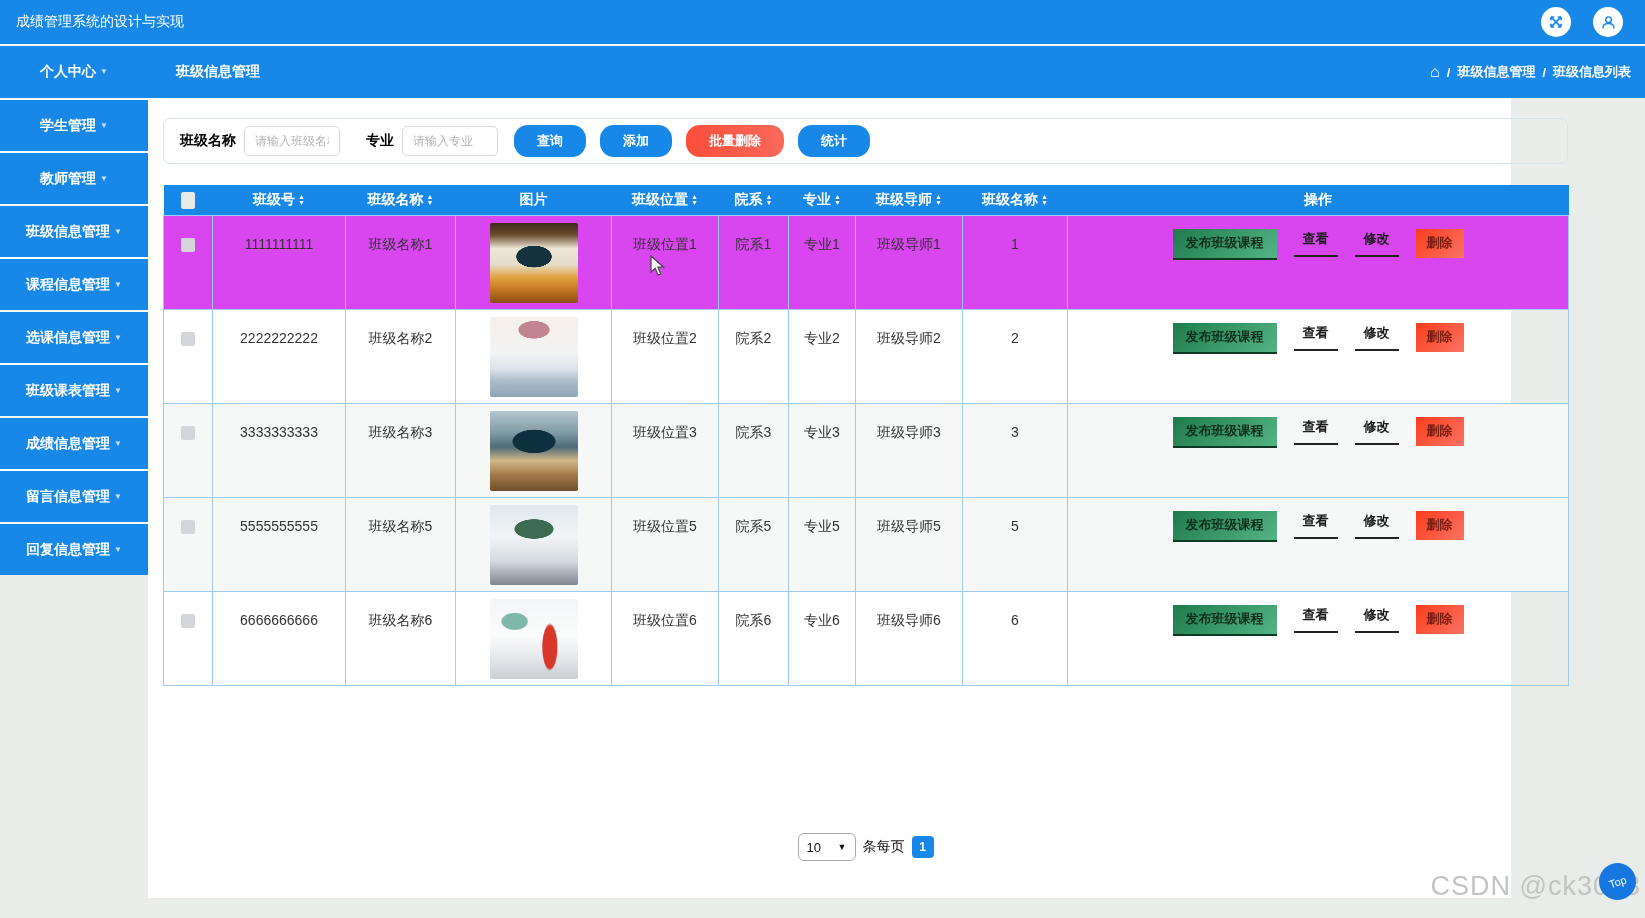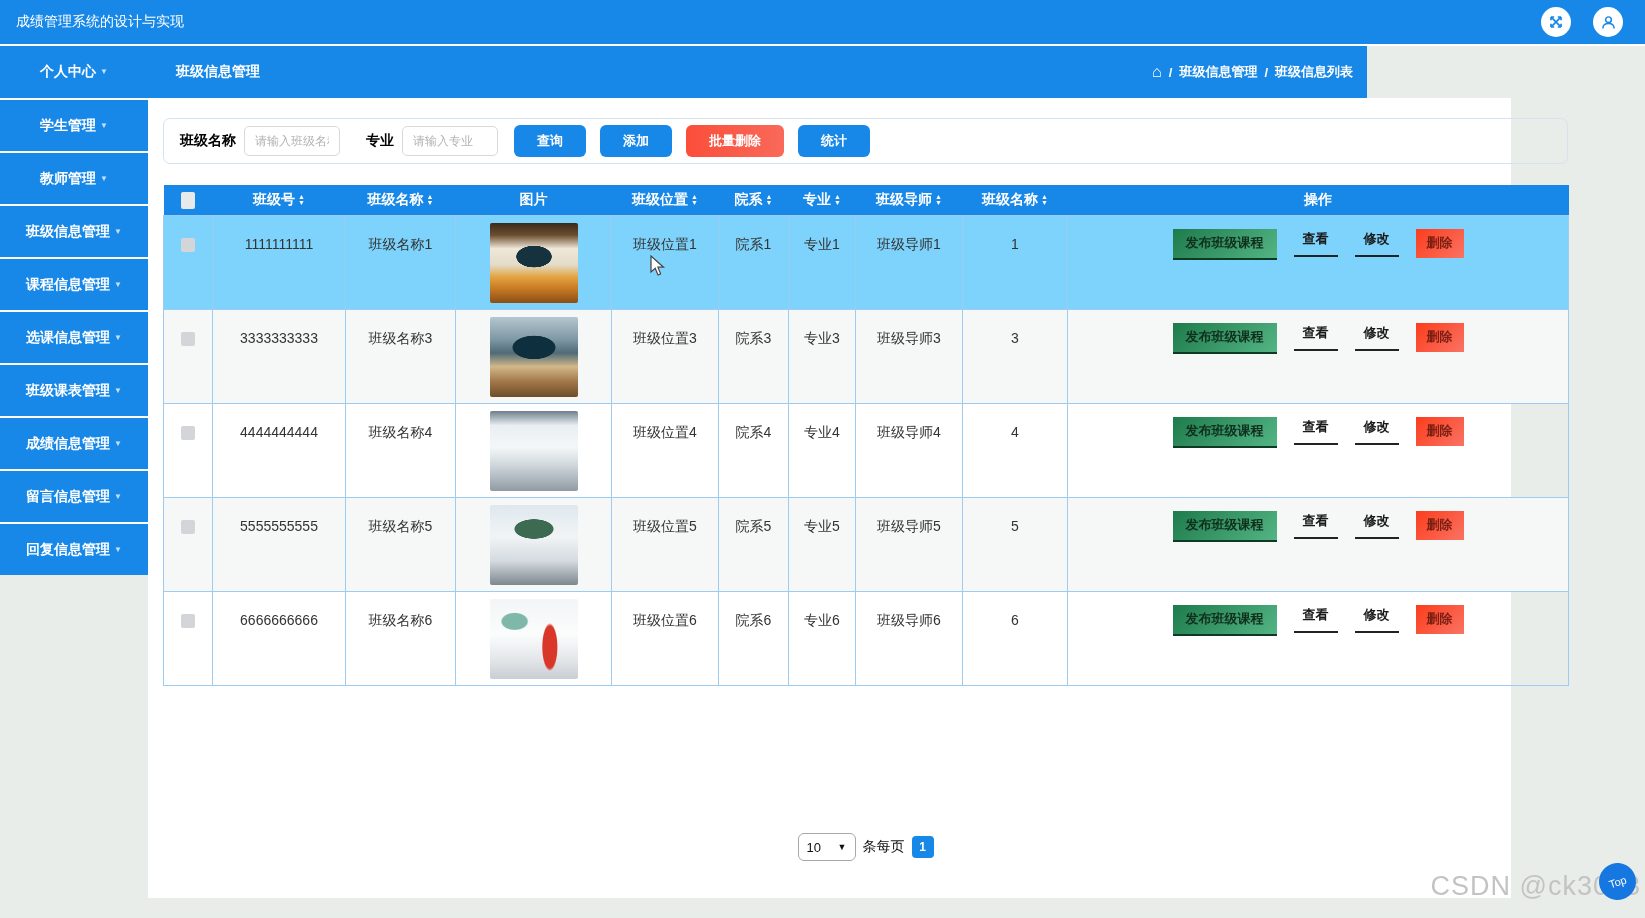--- a/index.html
+++ b/index.html
@@ -15,21 +15,21 @@
     background:#1787e8; display:flex; align-items:center; padding:0 16px;
   }
   .topbar-title { color:#fff; font-size:14px; }
   .topbar-icons { margin-left:auto; display:flex; gap:22px; margin-right:6px; }
   .icon-circle {
     width:30px; height:30px; border-radius:50%; background:#fff;
     display:flex; align-items:center; justify-content:center; cursor:pointer;
   }
   .bar-gap { position:absolute; top:44px; left:0; width:1645px; height:2px; background:#fff; }
   .navbar {
-    position:absolute; top:46px; left:0; width:1367px; height:52px;
+    position:absolute; top:46px; left:0; width:1645px; height:52px;
     background:#1787e8; display:flex; align-items:center; color:#fff;
   }
   .user-menu {
     width:148px; text-align:center; font-size:14px; font-weight:bold;
     color:#fff; cursor:pointer;
   }
   .user-menu .caret, .side-item .caret { font-size:8px; color:#c4e0fa; margin-left:4px; vertical-align:2px; }
   .nav-tab { margin-left:28px; font-size:14px; font-weight:bold; cursor:pointer; }
   .breadcrumb {
     margin-left:auto; margin-right:14px; font-size:13px; font-weight:bold;
@@ -57,41 +57,41 @@
   }
   .f-label { font-size:14px; font-weight:bold; color:#000; margin-left:4px; }
   .f-input {
     width:96px; height:30px; margin-left:8px; border:1px solid #d9d9d9;
     border-radius:5px; padding:0 10px; font-size:12px; color:#333; outline:none;
     font-family:inherit;
   }
   .f-input::placeholder { color:#b3b3b3; }
   .f-label + .f-input + .f-label { margin-left:26px; }
   .btn {
-    height:32px; border:none; border-radius:6px; color:#fff; font-size:13px;
+    height:32px; border:none; border-radius:14px; color:#fff; font-size:13px;
     font-weight:bold; padding:0 23px; margin-left:14px; cursor:pointer;
     font-family:Liberation Sans, sans-serif;
   }
   .btn.primary { background:#1787e8; }
   .btn.danger  { background:linear-gradient(90deg,#fb4e3a,#f9695a); }
   .btn.first   { margin-left:16px; }
   
   .table-wrap { position:absolute; left:15px; top:87px; }
   table { border-collapse:collapse; table-layout:fixed; width:1405px;border-radius:29px; }
   th {
     background:#1787e8; color:#fff; font-size:14px; font-weight:bold;
     height:30px; text-align:center; vertical-align:middle;
   }
   .sort { display:inline-flex; flex-direction:column; margin-left:3px; vertical-align:middle; }
   .sort i { font-style:normal; font-size:7px; line-height:6px; color:#fff; }
   td {
     border:1px solid #9ecbf0; text-align:center; vertical-align:top;
     font-size:14px; color:#333; height:94px; padding-top:20px;
   }
-  tr.hovered td { background:#7dd3fc; }
+  tr.hovered td { background:#d946ef; }
   tr.striped td { background:#f6f8f7; }
   .cb-h {
     display:inline-block; width:14px; height:17px; background:#e7e9eb;
     border-radius:2px; cursor:pointer; vertical-align:middle;
   }
   .cb {
     display:inline-block; width:14px; height:14px; background:#d3d5d8;
     border-radius:2px; cursor:pointer;
   }
   td.cb-cell { padding-top:22px; }
@@ -318,20 +318,41 @@
       <td class="actions-cell">
         <div class="actions">
           <button class="btn-publish">发布班级课程</button>
           <span class="link-action">查看</span>
           <span class="link-action">修改</span>
           <button class="btn-delete">删除</button>
         </div>
       </td>
     </tr>
 
+    <tr>
+      <td class="cb-cell"><span class="cb"></span></td>
+      <td>2222222222</td>
+      <td>班级名称2</td>
+      <td class="photo-cell">
+              <div class="photo p2"></div>
+            </td>
+      <td>班级位置2</td>
+      <td>院系2</td>
+      <td>专业2</td>
+      <td>班级导师2</td>
+      <td>2</td>
+      <td class="actions-cell">
+        <div class="actions">
+          <button class="btn-publish">发布班级课程</button>
+          <span class="link-action">查看</span>
+          <span class="link-action">修改</span>
+          <button class="btn-delete">删除</button>
+        </div>
+      </td>
+    </tr>
 
     <tr class="striped">
       <td class="cb-cell"><span class="cb"></span></td>
       <td>3333333333</td>
       <td>班级名称3</td>
       <td class="photo-cell">
               <div class="photo p3"></div>
             </td>
       <td>班级位置3</td>
       <td>院系3</td>
@@ -341,41 +362,20 @@
       <td class="actions-cell">
         <div class="actions">
           <button class="btn-publish">发布班级课程</button>
           <span class="link-action">查看</span>
           <span class="link-action">修改</span>
           <button class="btn-delete">删除</button>
         </div>
       </td>
     </tr>
 
-    <tr>
-      <td class="cb-cell"><span class="cb"></span></td>
-      <td>4444444444</td>
-      <td>班级名称4</td>
-      <td class="photo-cell">
-              <div class="photo p4"></div>
-            </td>
-      <td>班级位置4</td>
-      <td>院系4</td>
-      <td>专业4</td>
-      <td>班级导师4</td>
-      <td>4</td>
-      <td class="actions-cell">
-        <div class="actions">
-          <button class="btn-publish">发布班级课程</button>
-          <span class="link-action">查看</span>
-          <span class="link-action">修改</span>
-          <button class="btn-delete">删除</button>
-        </div>
-      </td>
-    </tr>
 
     <tr class="striped">
       <td class="cb-cell"><span class="cb"></span></td>
       <td>5555555555</td>
       <td>班级名称5</td>
       <td class="photo-cell">
               <div class="photo p5"></div>
             </td>
       <td>班级位置5</td>
       <td>院系5</td>

